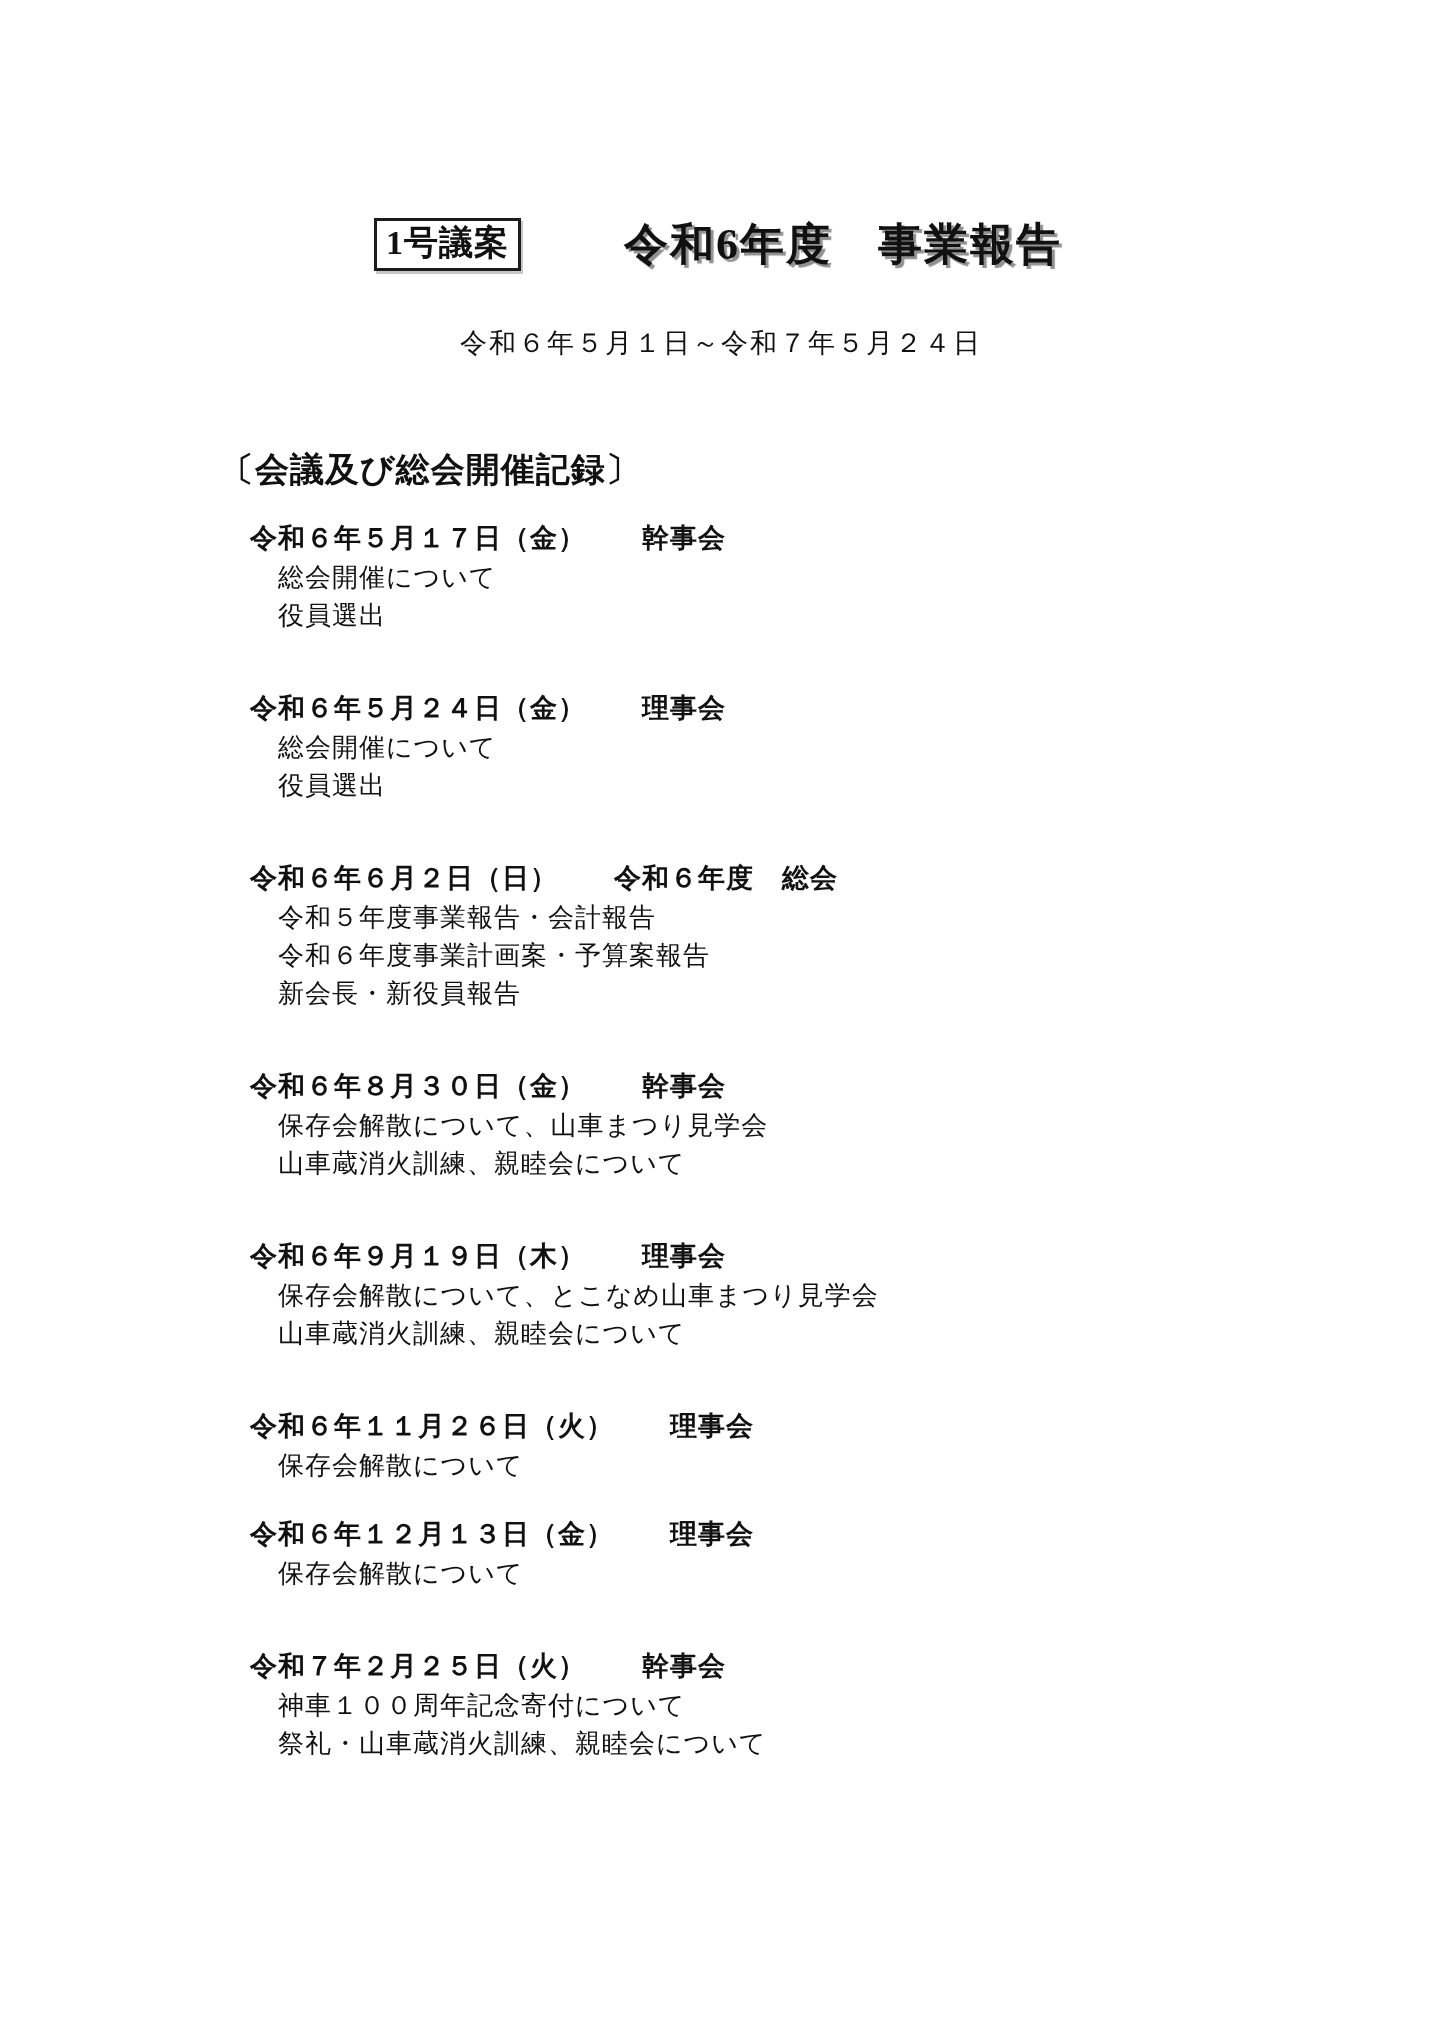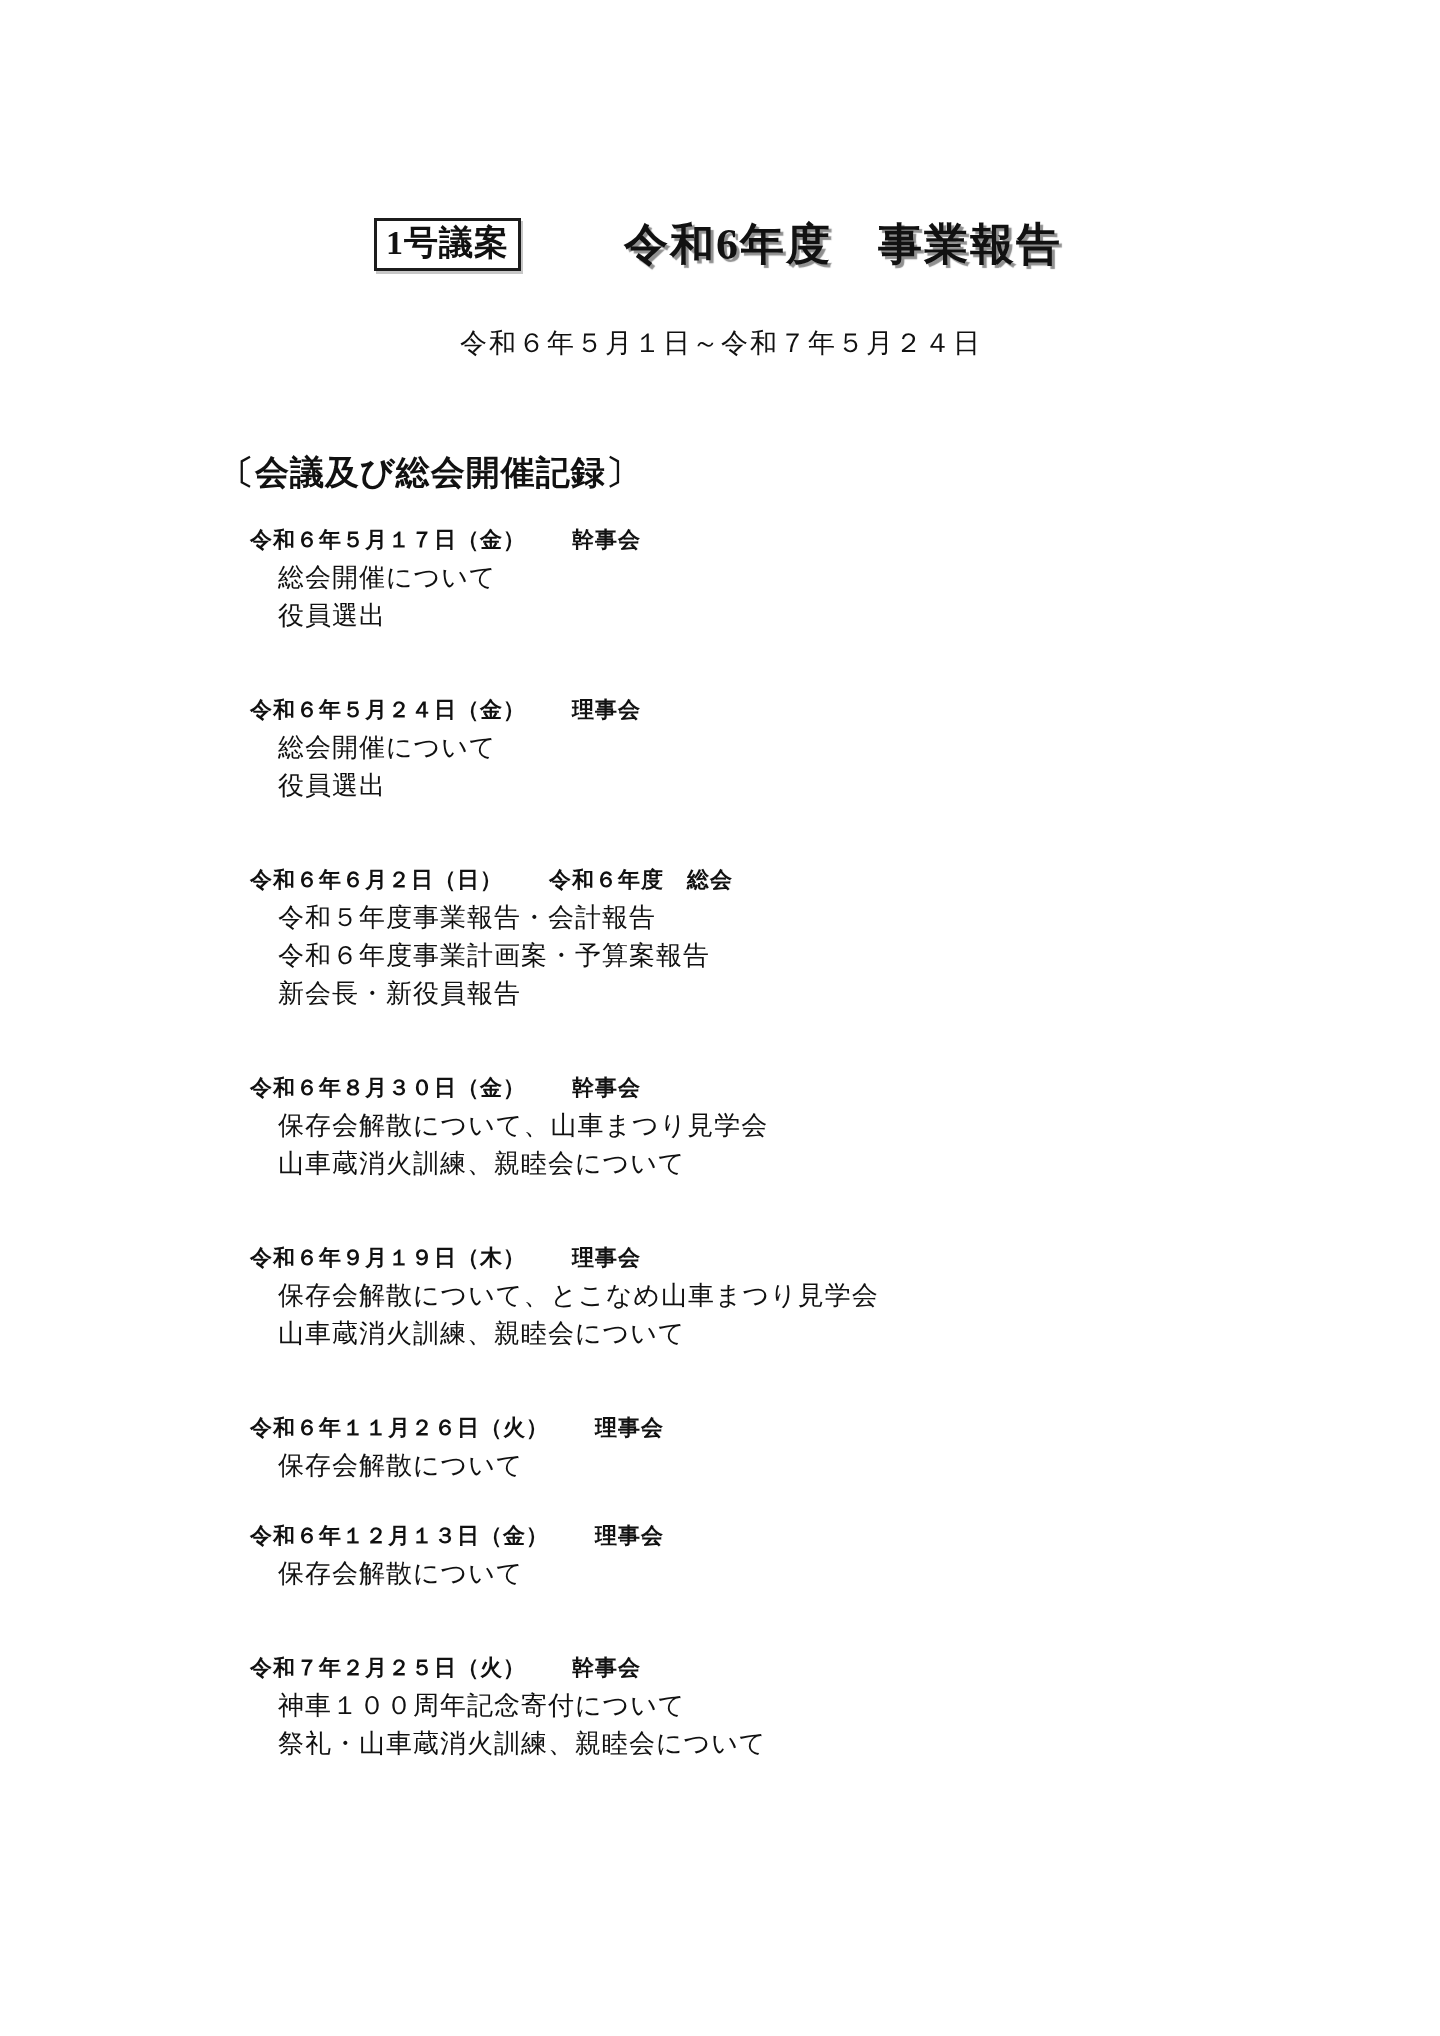--- a/index.html
+++ b/index.html
@@ -57,42 +57,42 @@
     margin-left: 460px;
     font-size: 27px;
     line-height: 36px;
     letter-spacing: 2px;
     white-space: nowrap;
   }
   
   .section-heading {
     margin-top: 88px;
     margin-left: 220px;
-    font-family: Liberation Sans, sans-serif;
+    font-family: Liberation Mono, monospace;
     font-weight: bold;
     font-size: 34px;
     line-height: 46px;
     letter-spacing: 1px;
     white-space: nowrap;
   }
   
   .meetings {
     margin-top: 26px;
   }
   .meeting {
     margin-left: 250px;
     margin-bottom: 56px;
   }
   .meeting:nth-of-type(6) {
     margin-bottom: 32px;
   }
   .meeting-heading {
-    font-family: Liberation Sans, sans-serif;
+    font-family: Liberation Mono, monospace;
     font-weight: bold;
-    font-size: 22px;
+    font-size: 27px;
     line-height: 38px;
     letter-spacing: 1px;
     white-space: nowrap;
   }
   .topic {
     margin-left: 28px;
     font-family: "Liberation Serif", serif;
     font-size: 26px;
     line-height: 38px;
     letter-spacing: 1px;

